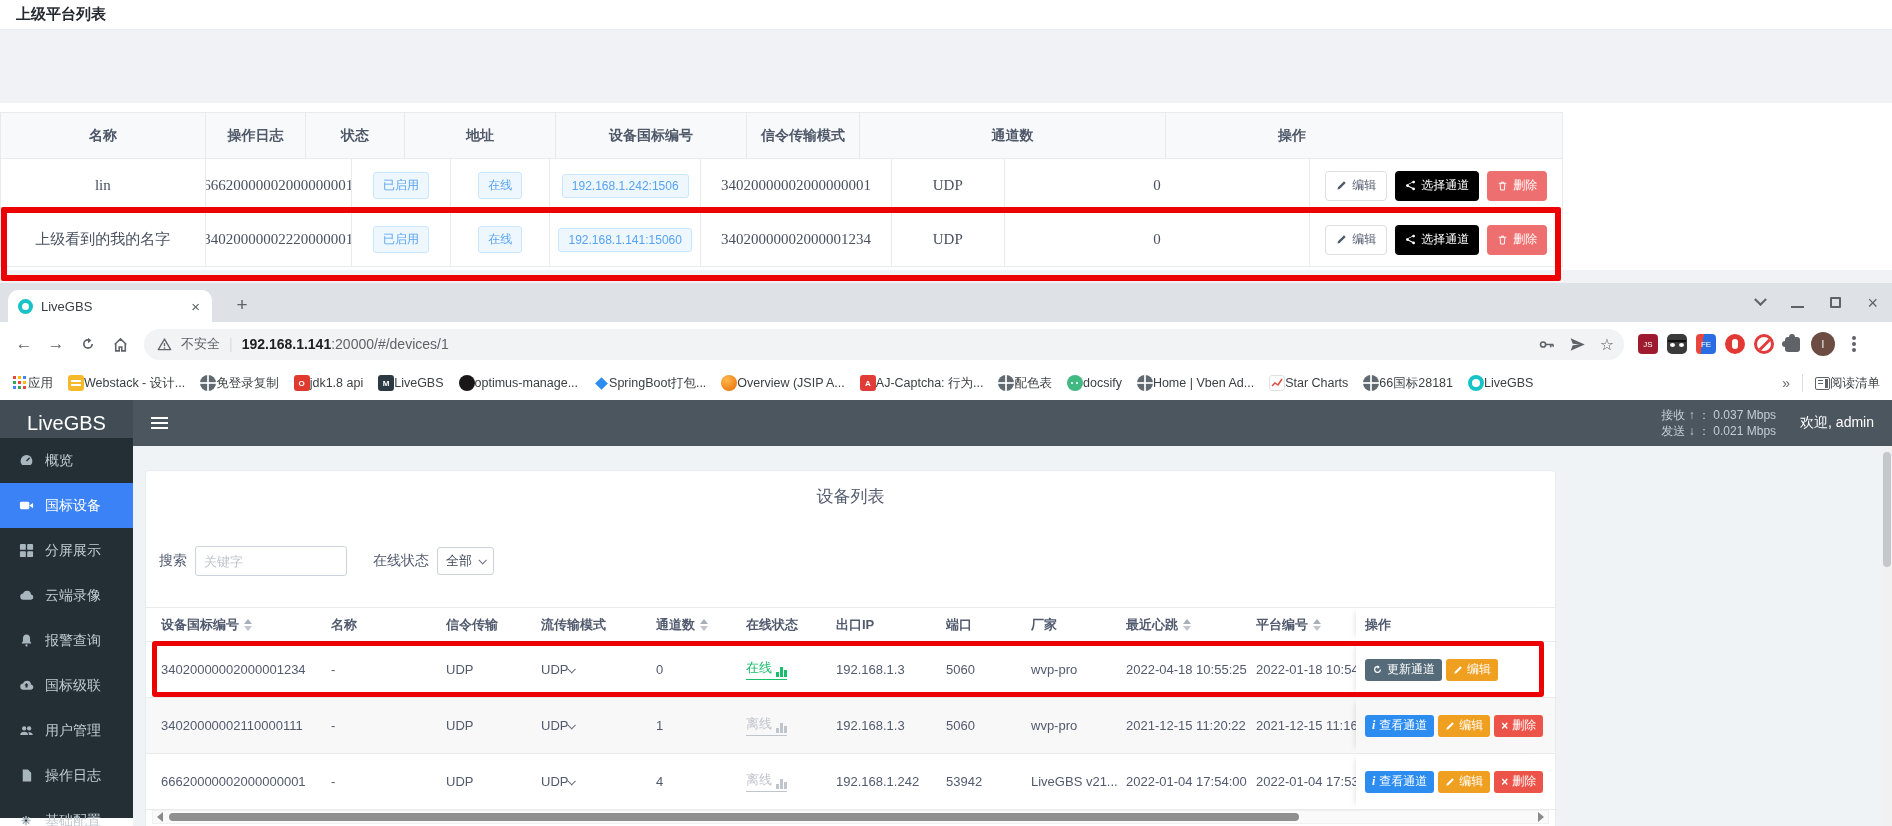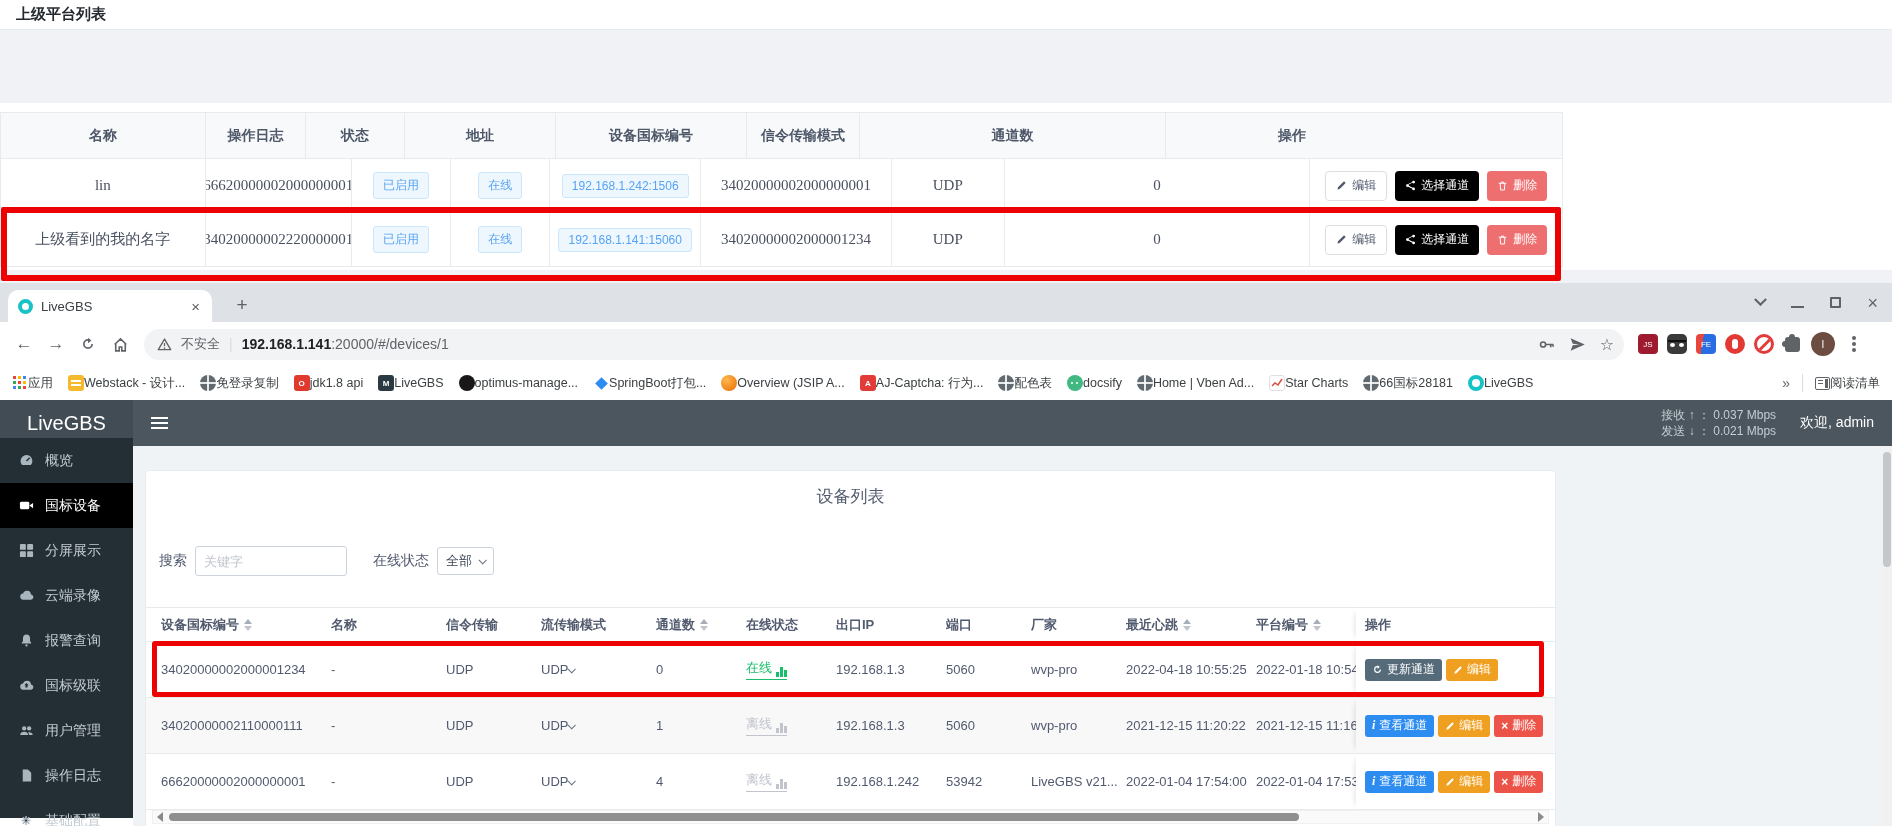--- a/index.html
+++ b/index.html
@@ -98,21 +98,21 @@
 
 
 .appbar{position:absolute;left:0;top:117px;width:100%;height:46px;background:#4b565f;display:flex;align-items:center}
 .logo{width:133px;height:100%;background:#414c54;color:#fff;font-size:20px;display:flex;align-items:center;justify-content:center;flex:none}
 .burger{margin-left:18px;width:17px;height:2.5px;background:#fff;box-shadow:0 -5px 0 #fff,0 5px 0 #fff;cursor:pointer}
 .stats{margin-left:auto;font-size:12px;color:#c6cdd3;line-height:16px;text-align:left}
 .welcome{margin:0 18px 0 24px;color:#fff;font-size:14px;cursor:pointer}
 .sidebar{position:absolute;left:0;top:155px;width:133px;height:380px;background:#242e35;}
 .sitem{display:flex;align-items:center;gap:11px;padding-left:19px;height:45px;color:#c3ccd2;font-size:14px;cursor:pointer}
 .sitem svg{flex:none;fill:#aab6bd}
-.sitem.active{background:#000000;color:#fff}
+.sitem.active{background:#3b82f6;color:#fff}
 .sitem.active svg{fill:#fff}
 .appmain{position:absolute;left:133px;top:163px;right:0;height:380px;background:#f0f3f6}
 .card{position:absolute;left:145px;top:187px;width:1411px;height:362px;background:#fff;border:1px solid #e8ebef;border-radius:4px}
 .card-title{position:absolute;left:0;top:14px;width:100%;text-align:center;font-size:17px;color:#515a6e}
 .filters{position:absolute;left:13px;top:75px;display:flex;align-items:center;gap:8px}
 .f-label{font-size:14px;color:#515a6e}
 .s-input{width:152px;height:30px;border:1px solid #ccd3dc;border-radius:3px;padding:0 8px;font-size:13px;color:#515a6e;outline:none}
 .s-input::placeholder{color:#c0c4cc}
 .fgap{width:10px}
 .fselect{height:28px;border:1px solid #ccd2da;border-radius:3px;background:#fff;display:flex;align-items:center;gap:7px;padding:0 8px;font-size:13px;color:#3d4757;cursor:pointer}

